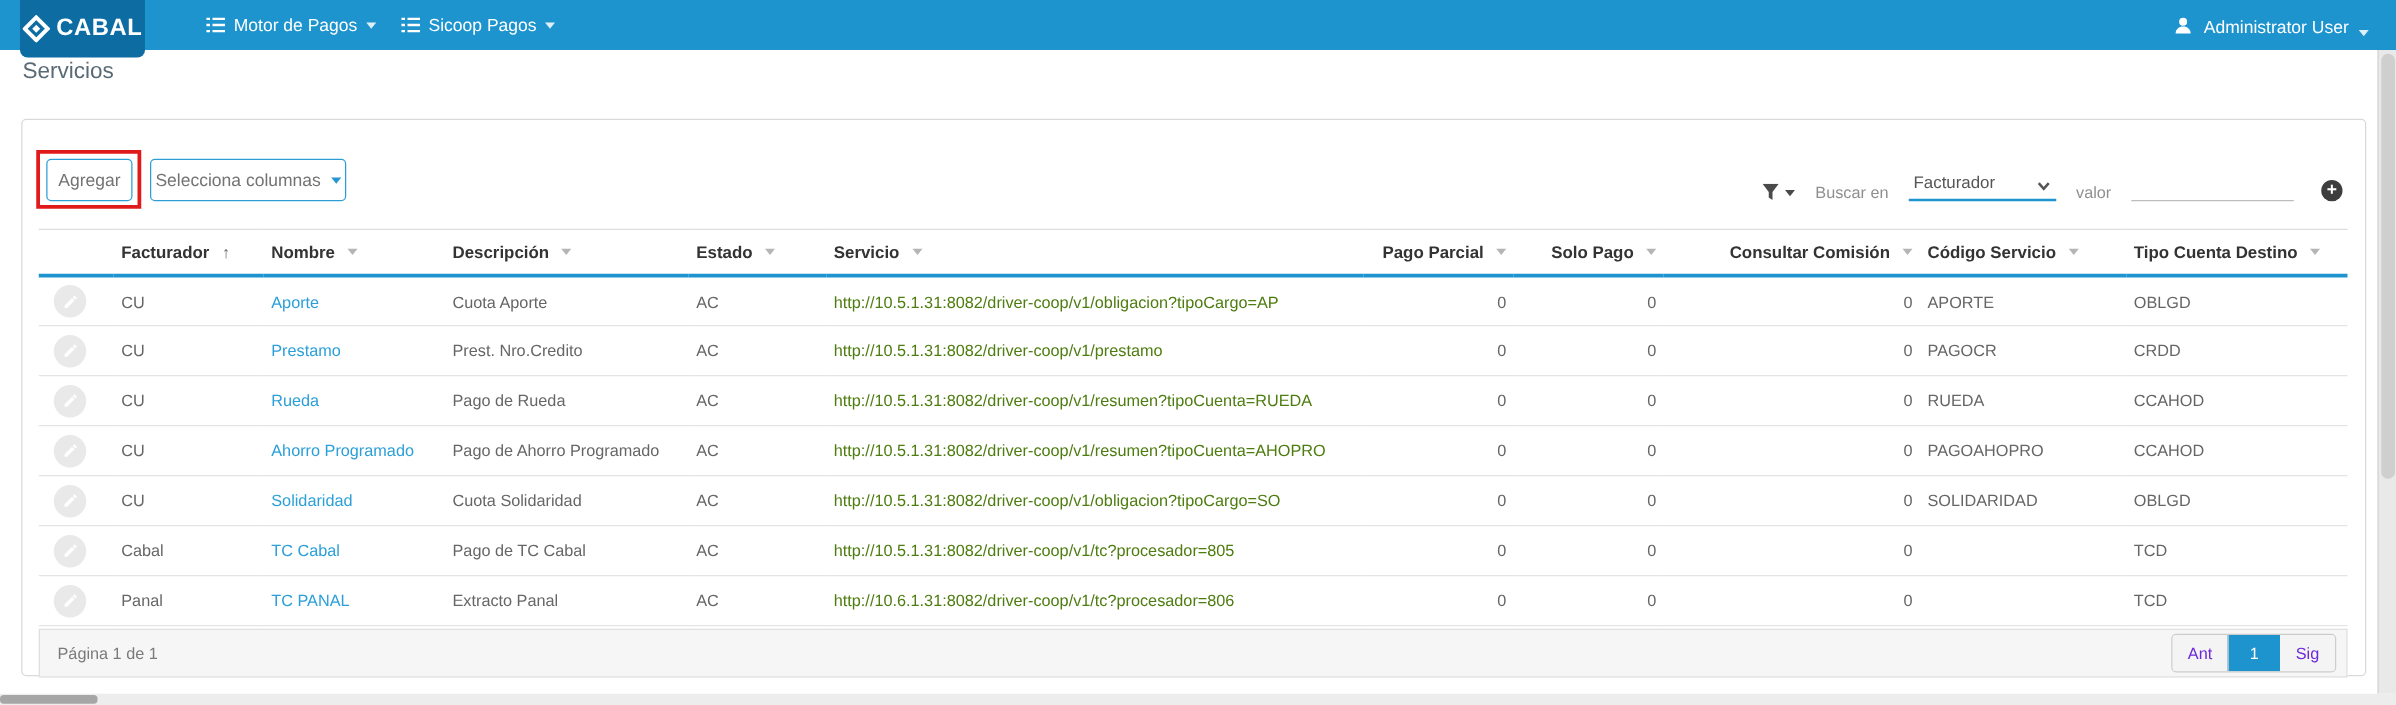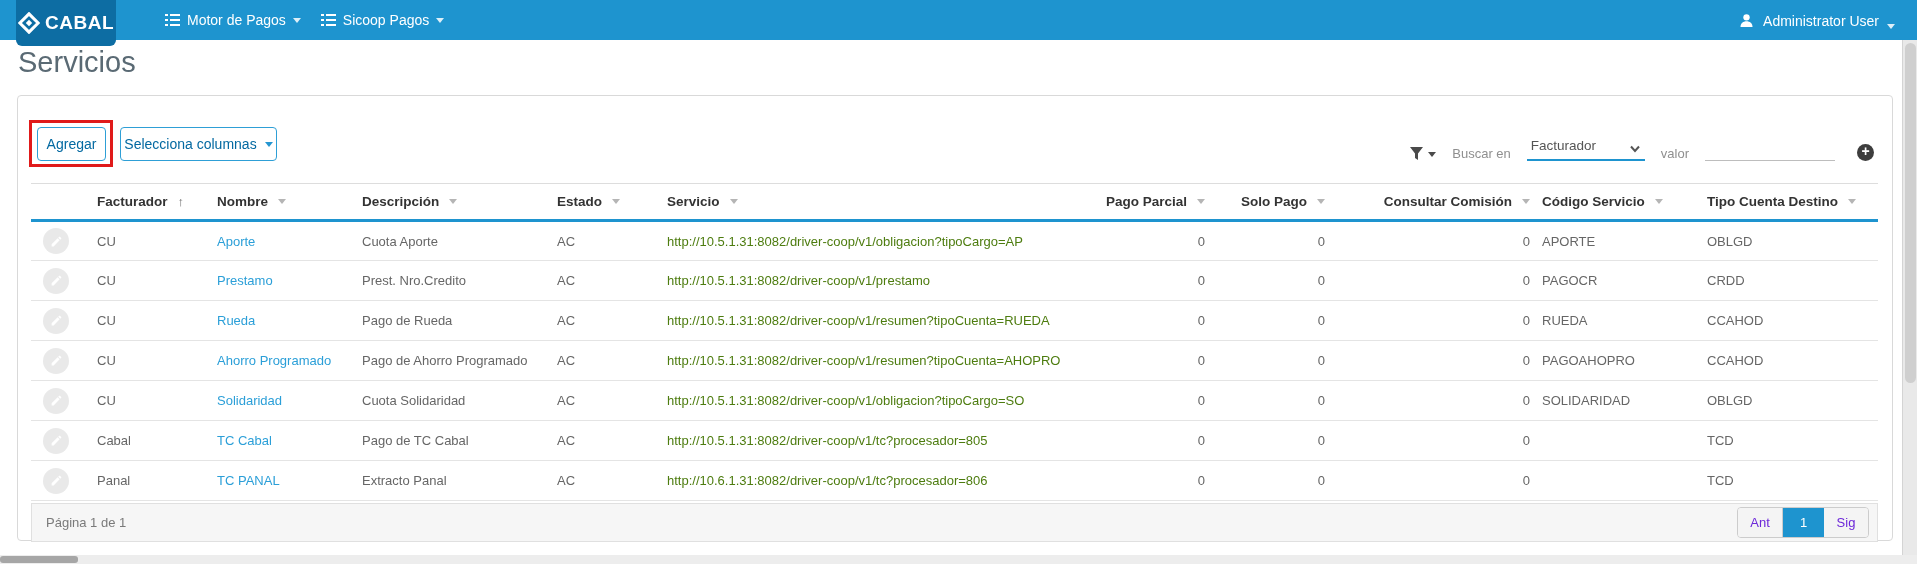--- a/index.html
+++ b/index.html
@@ -15,33 +15,33 @@
   .brand-text { color:#fff; font-weight:bold; font-size:19px; letter-spacing:.5px; }
   .nav-menus { display:flex; gap:20px; margin-left:165px; }
   .nav-item { display:flex; align-items:center; gap:7px; color:#fff;
     font-size:14px; cursor:pointer; }
   .caret-down { width:0; height:0; border-left:4px solid transparent;
     border-right:4px solid transparent; border-top:5px solid rgba(255,255,255,.85); }
   .nav-user { margin-left:auto; margin-right:22px; display:flex;
     align-items:flex-end; gap:8px; color:#fff; font-size:14px; cursor:pointer; }
 
   
-  .page-title { position:absolute; left:18px; top:46px; font-size:29px;
+  .page-title { position:absolute; left:18px; top:46px; font-size:18px;
     font-weight:400; color:#5a6a74; }
 
   
   .card { position:absolute; left:17px; top:95px; width:1876px; height:446px;
     background:#fff; border:1px solid #d9d9d9; border-radius:4px; }
 
   
   .toolbar { position:absolute; left:0; top:0; width:100%; height:87px; }
   .hl-red { position:absolute; left:11px; top:24px; width:84px; height:47px;
     border:3px solid #e01a1a; z-index:3; pointer-events:none; }
   .btn-outline { position:absolute; top:31px; height:34px; background:#fff;
-    border:1px solid #2e9fd6; border-radius:4px; color:#0369a1; font-size:14px;
+    border:1px solid #2e9fd6; border-radius:4px; color:#737373; font-size:14px;
     display:flex; align-items:center; justify-content:center; gap:8px;
     cursor:pointer; font-family:inherit; }
   .btn-add { left:19px; width:69px; }
   .btn-cols { left:102px; width:157px; }
   .caret-blue { width:0; height:0; border-left:4px solid transparent;
     border-right:4px solid transparent; border-top:5px solid #2596d1; }
 
   .search-row { position:absolute; right:18px; top:31px; height:34px;
     display:flex; align-items:flex-end; gap:16px; }
   .muted-label { color:#8f8f8f; font-size:13px; }

